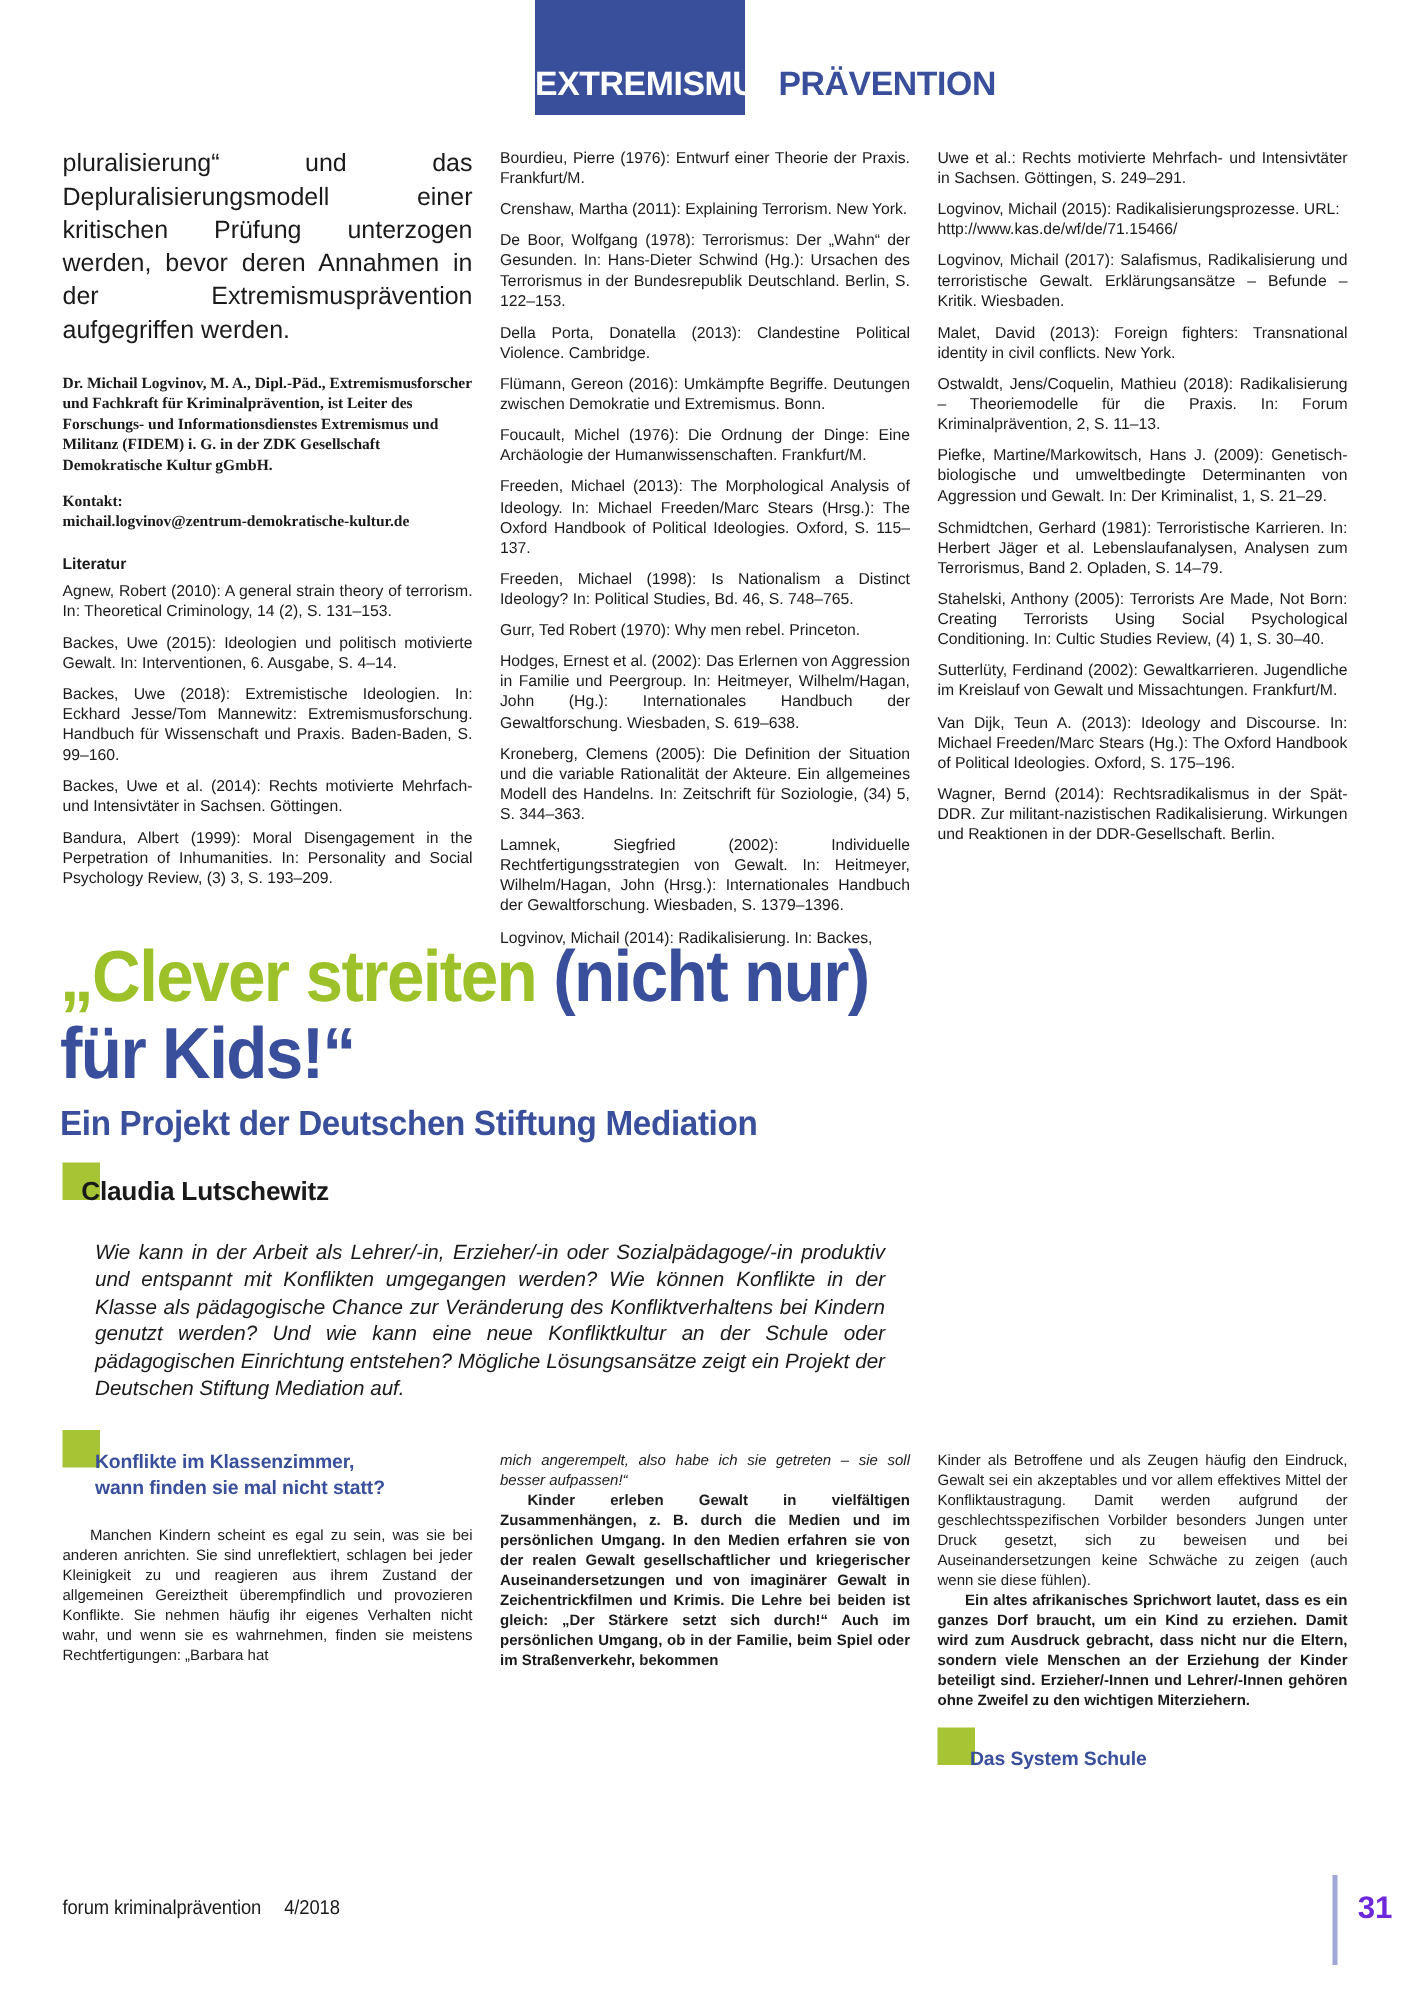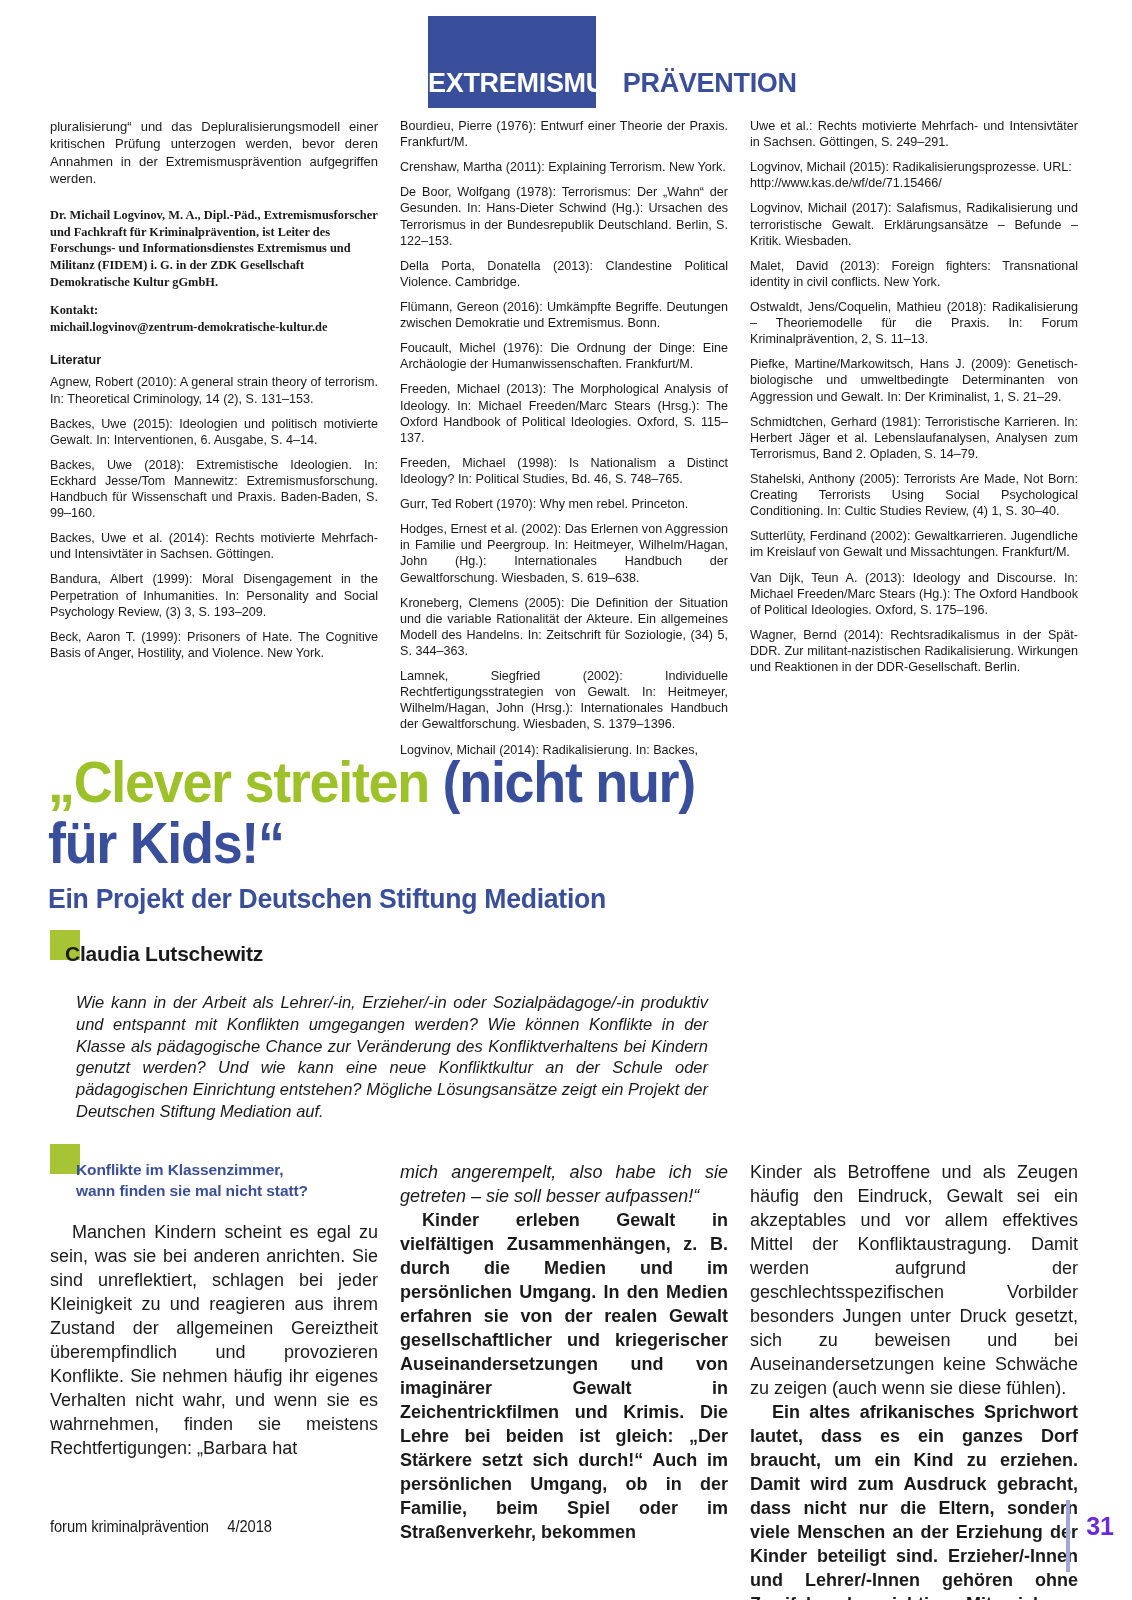--- a/index.html
+++ b/index.html
@@ -11,21 +11,20 @@
     font-family: "Liberation Sans", sans-serif;
     color: #1a1a1a;
     position: relative;
     overflow: hidden;
   }
 
   
   .page-header {
     position: relative;
     height: 96px;
-    margin-top: 16px;
   }
   .header-blue-box {
     position: absolute;
     left: 428px;
     top: 0;
     width: 168px;
     height: 92px;
     background: #3a4f9b;
   }
   .header-title {
@@ -46,21 +45,21 @@
     position: absolute;
     left: 50px;
     top: 118px;
     width: 1030px;
     display: flex;
     gap: 22px;
   }
   .col { width: 328px; }
 
   .lead-par {
-    font-size: 13px;
+    font-size: 20px;
     line-height: 1.33;
     text-align: justify;
     margin: 0 0 20px 0;
     hyphens: manual;
   }
 
   .bio {
     font-family: "Liberation Serif", serif;
     font-weight: bold;
     font-size: 12.4px;
@@ -187,21 +186,21 @@
   .sec-title {
     position: relative;
     font-size: 15.5px;
     font-weight: bold;
     color: #3a4f9b;
     line-height: 1.35;
     letter-spacing: -0.1px;
   }
 
   .body-par {
-    font-size: 18px;
+    font-size: 12px;
     line-height: 1.335;
     text-align: justify;
     margin: 0;
     hyphens: manual;
   }
   .body-par + .body-par { text-indent: 22px; font-weight: bold; }
   .body-par.ital { font-style: italic; }
 
   
   .footer {
@@ -261,21 +260,20 @@
       <span>michail.logvinov@zentrum-demokratische-kultur.de</span>
     </p>
 
     <p class="lit-head">Literatur</p>
 
     <p class="ref">Agnew, Robert (2010): A general strain theory of terrorism. In: Theoretical Criminology, 14 (2), S. 131–153.</p>
     <p class="ref">Backes, Uwe (2015): Ideologien und politisch motivierte Gewalt. In: Interventionen, 6. Ausgabe, S. 4–14.</p>
     <p class="ref">Backes, Uwe (2018): Extremistische Ideologien. In: Eckhard Jesse/Tom Mannewitz: Extremismusforschung. Handbuch für Wissenschaft und Praxis. Baden-Baden, S. 99–160.</p>
     <p class="ref">Backes, Uwe et al. (2014): Rechts motivierte Mehrfach- und Intensivtäter in Sachsen. Göttingen.</p>
     <p class="ref">Bandura, Albert (1999): Moral Disengagement in the Perpetration of Inhumanities. In: Personality and Social Psychology Review, (3) 3, S. 193–209.</p>
-    <p class="ref">Beck, Aaron T. (1999): Prisoners of Hate. The Cognitive Basis of Anger, Hostility, and Violence. New York.</p>
   </div>
 
   <div class="col">
     <p class="ref">Bourdieu, Pierre (1976): Entwurf einer Theorie der Praxis. Frankfurt/M.</p>
     <p class="ref">Crenshaw, Martha (2011): Explaining Terrorism. New York.</p>
     <p class="ref">De Boor, Wolfgang (1978): Terrorismus: Der „Wahn“ der Gesunden. In: Hans-Dieter Schwind (Hg.): Ursachen des Terrorismus in der Bundesrepublik Deutschland. Berlin, S. 122–153.</p>
     <p class="ref">Della Porta, Donatella (2013): Clandestine Political Violence. Cambridge.</p>
     <p class="ref">Flümann, Gereon (2016): Umkämpfte Begriffe. Deutungen zwischen Demokratie und Extremismus. Bonn.</p>
     <p class="ref">Foucault, Michel (1976): Die Ordnung der Dinge: Eine Archäologie der Humanwissenschaften. Frankfurt/M.</p>
     <p class="ref">Freeden, Michael (2013): The Morphological Analysis of Ideology. In: Michael Freeden/Marc Stears (Hrsg.): The Oxford Handbook of Political Ideologies. Oxford, S. 115–137.</p>

